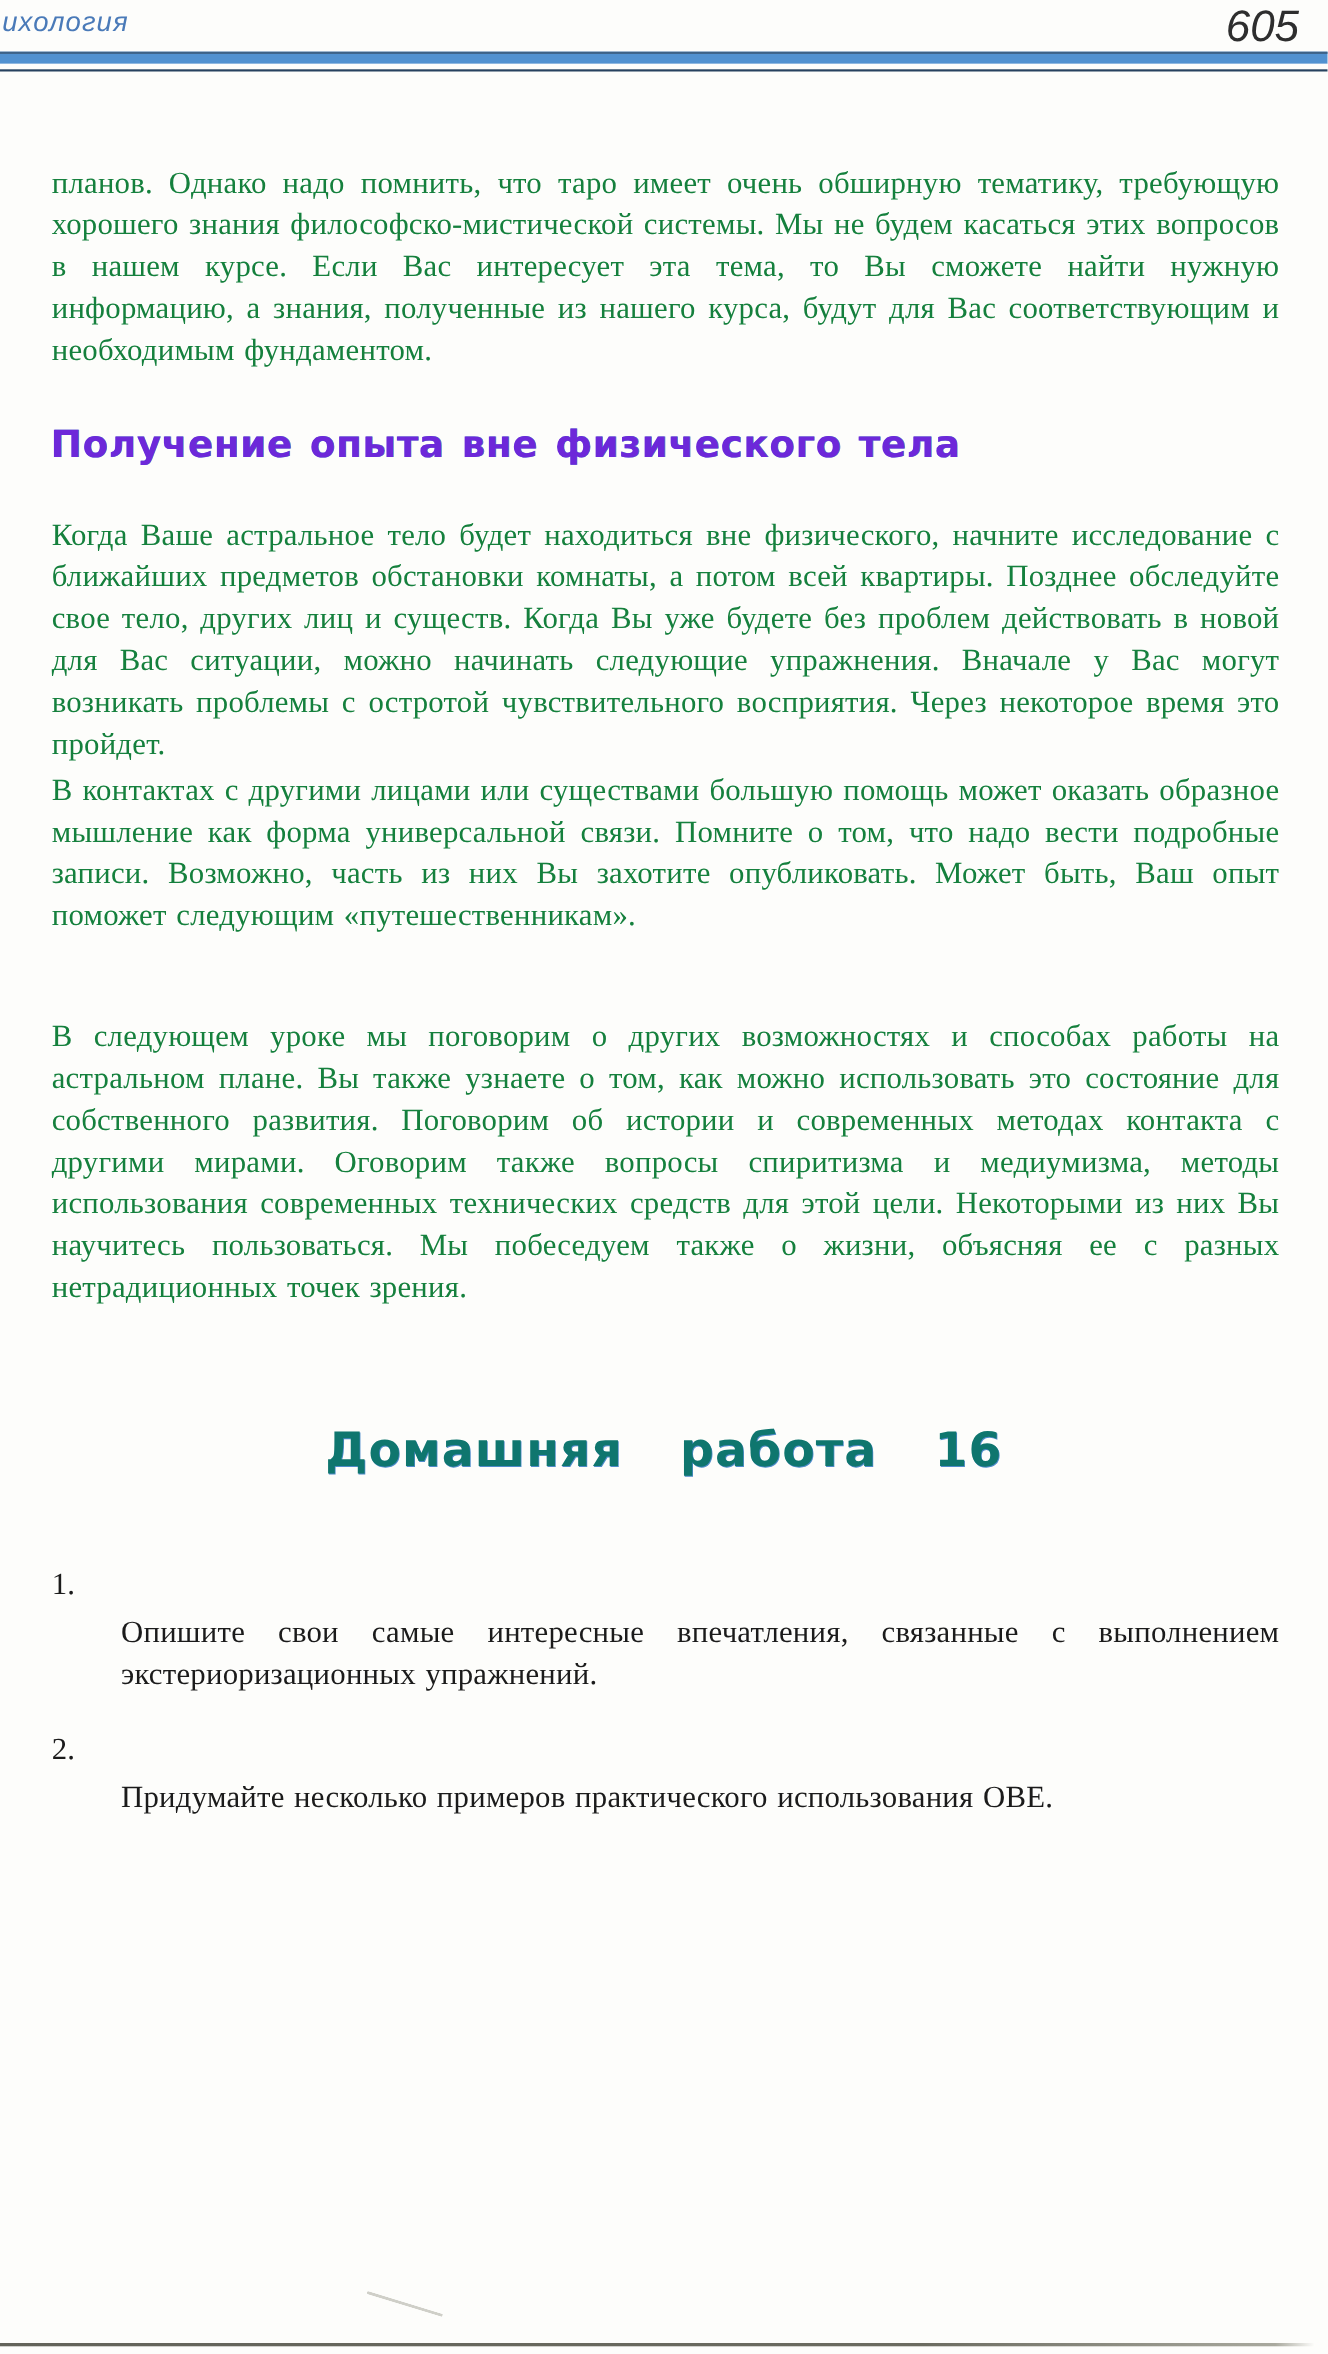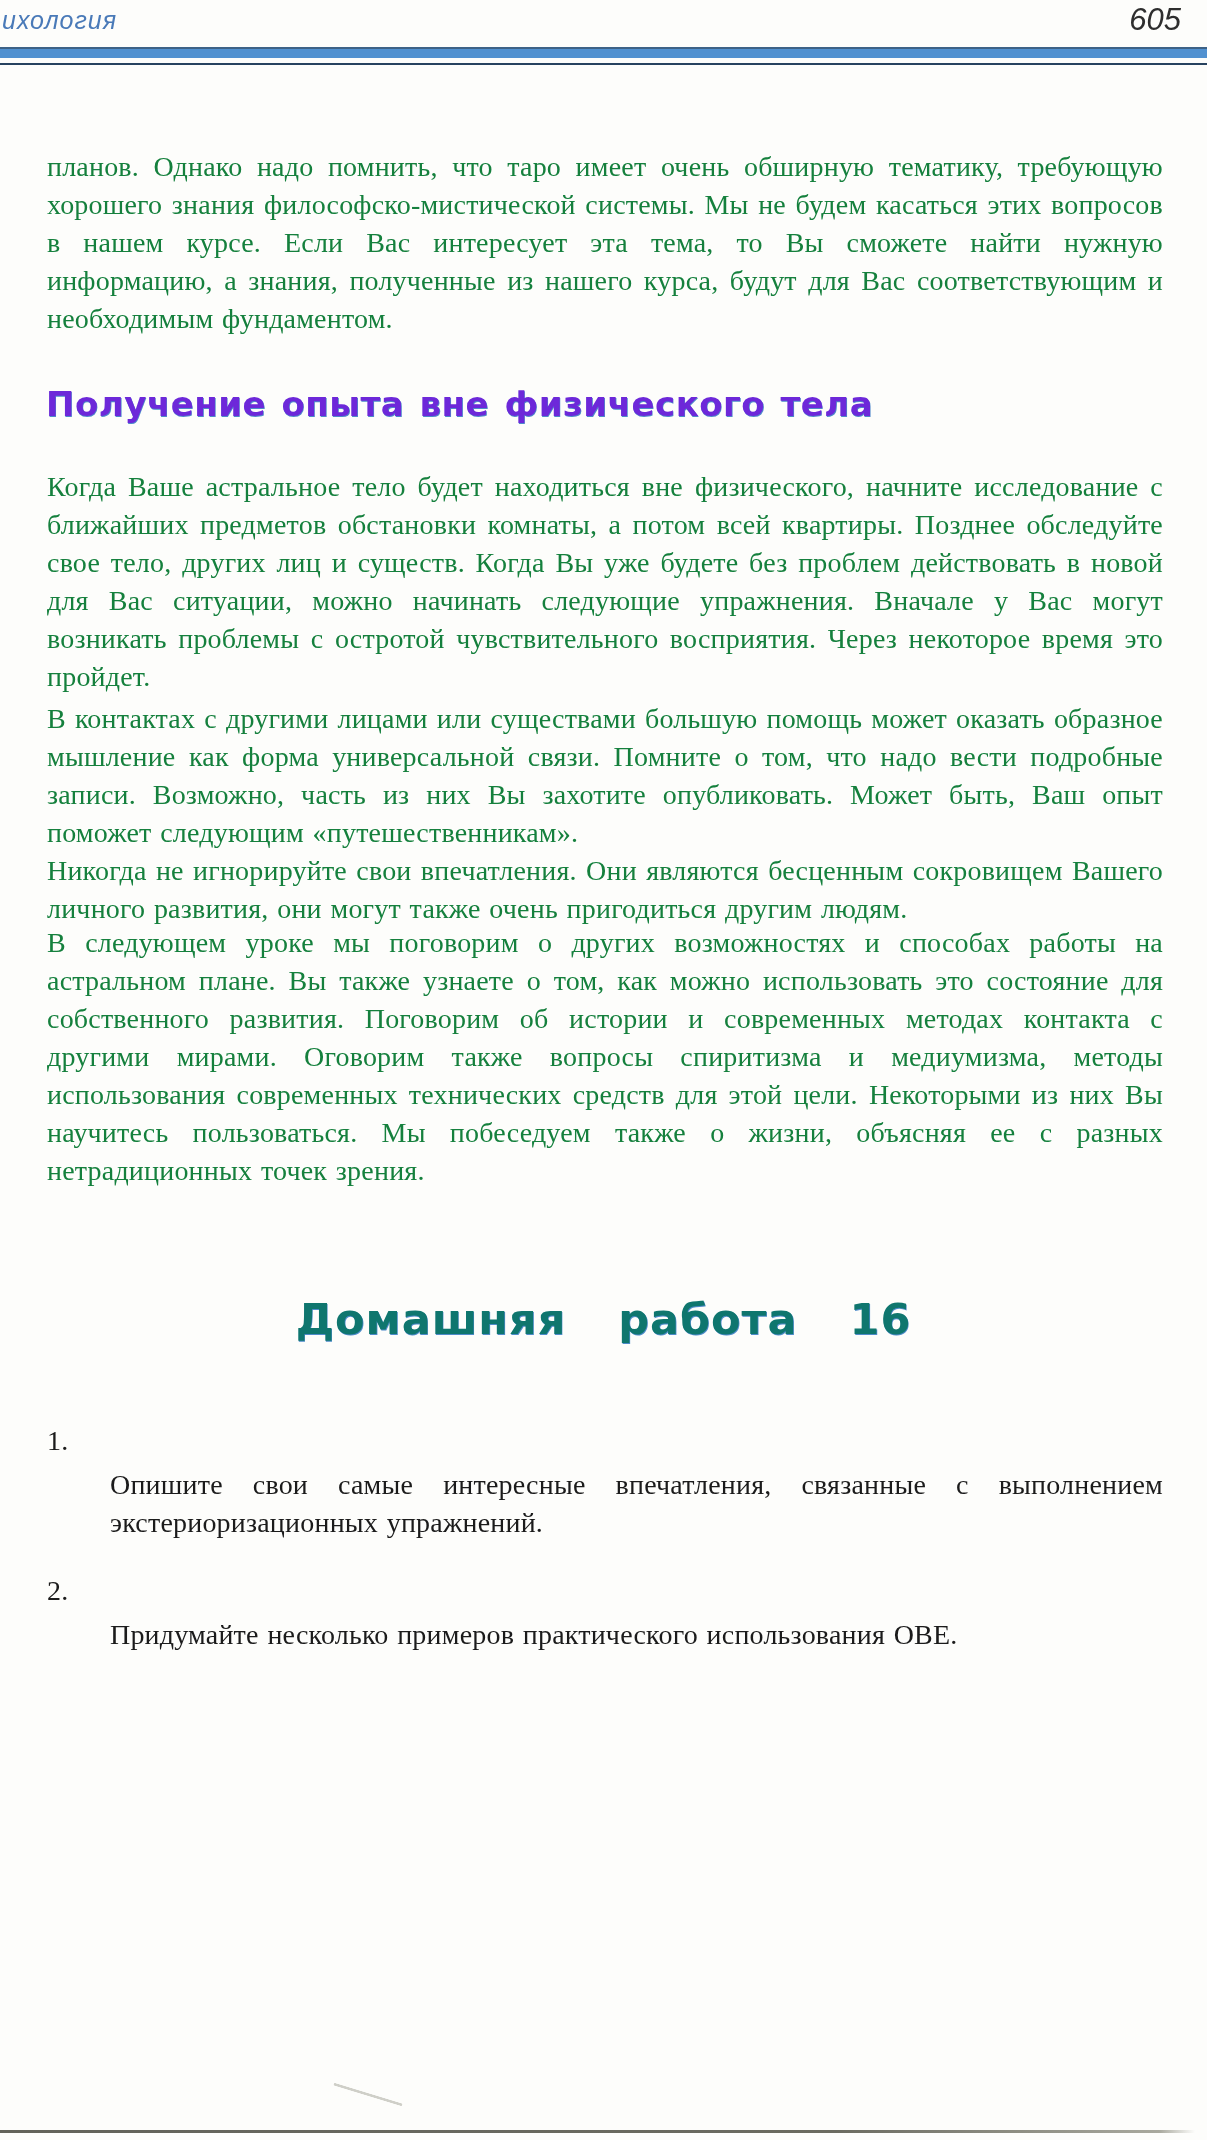--- a/index.html
+++ b/index.html
@@ -29,21 +29,21 @@
     font-family: "Liberation Sans", sans-serif;
     font-weight: bold;
     font-size: 27px;
     color: #232323;
   }
   .hdr-right {
     position: absolute;
     right: 26px; top: 2px;
     font-family: "Liberation Sans", sans-serif;
     font-style: italic;
-    font-size: 31px;
+    font-size: 40px;
     color: #2e2e2e;
   }
   .hdr-rule { position: absolute; left: 0; top: 47px; width: 100%; }
   .hdr-rule .thick {
     height: 9px;
     background: #5191d0;
     border-top: 2px solid #3d6287;
   }
   .hdr-rule .gap { height: 5px; background: #fdfdfb; }
   .hdr-rule .thin { height: 2px; background: #27425f; }
@@ -148,21 +148,20 @@
     <div class="gap"></div>
     <div class="thin"></div>
   </div>
 
   <p class="para p1">планов. Однако надо помнить, что таро имеет очень обширную тематику, требующую хорошего знания философско-мистической системы. Мы не будем касаться этих вопросов в нашем курсе. Если Вас интересует эта тема, то Вы сможете найти нужную информацию, а знания, полученные из нашего курса, будут для Вас соответствующим и необходимым фундаментом.</p>
 
   <h2 class="section-heading">Получение опыта вне физического тела</h2>
 
   <p class="para p2">Когда Ваше астральное тело будет находиться вне физического, начните исследование с ближайших предметов обстановки комнаты, а потом всей квартиры. Позднее обследуйте свое тело, других лиц и существ. Когда Вы уже будете без проблем действовать в новой для Вас ситуации, можно начинать следующие упражнения. Вначале у Вас могут возникать проблемы с остротой чувствительного восприятия. Через некоторое время это пройдет.</p>
   <p class="para p3">В контактах с другими лицами или существами большую помощь может оказать образное мышление как форма универсальной связи. Помните о том, что надо вести подробные записи. Возможно, часть из них Вы захотите опубликовать. Может быть, Ваш опыт поможет следующим «путешественникам».</p>
-  <p class="para p4">Никогда не игнорируйте свои впечатления. Они являются бесценным сокровищем Вашего личного развития, они могут также очень пригодиться другим людям.</p>
   <p class="para p5">В следующем уроке мы поговорим о других возможностях и способах работы на астральном плане. Вы также узнаете о том, как можно использовать это состояние для собственного развития. Поговорим об истории и современных методах контакта с другими мирами. Оговорим также вопросы спиритизма и медиумизма, методы использования современных технических средств для этой цели. Некоторыми из них Вы научитесь пользоваться. Мы побеседуем также о жизни, объясняя ее с разных нетрадиционных точек зрения.</p>
 
   <h1 class="homework-title">Домашняя работа 16</h1>
 
   <div class="hw-list">
     <div class="hw-item">
       <span class="hw-num">1.</span>
       <span class="hw-text">Опишите свои самые интересные впечатления, связанные с выполнением экстериоризационных упражнений.</span>
     </div>
     <div class="hw-item">

